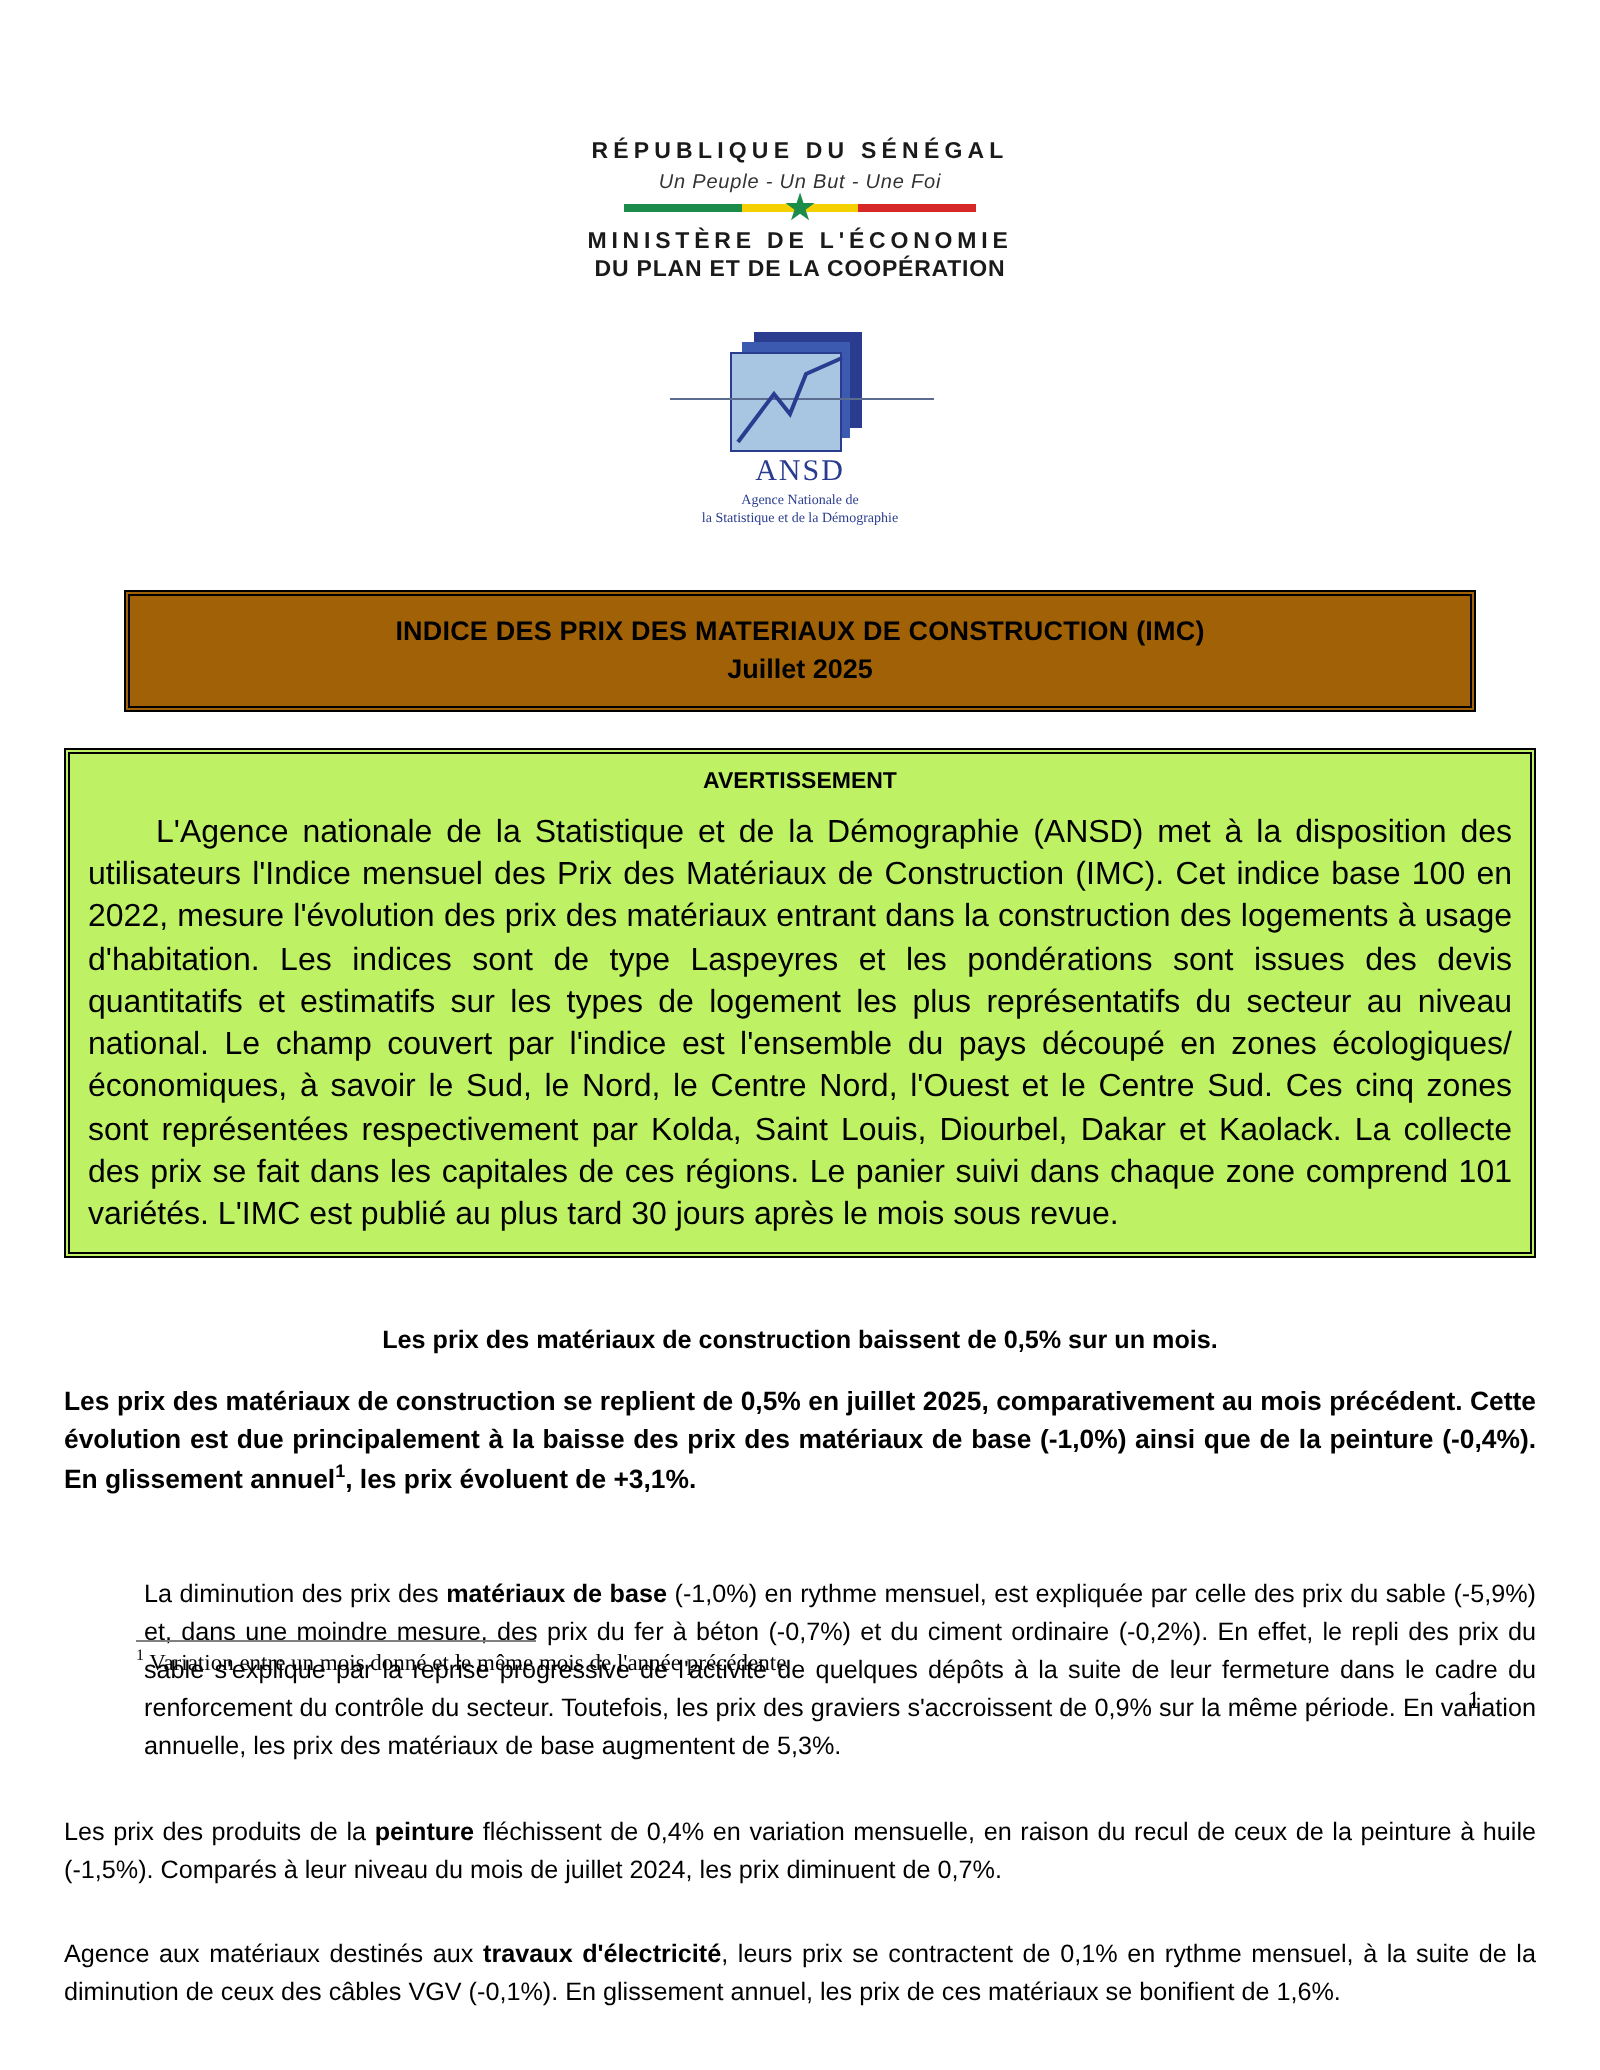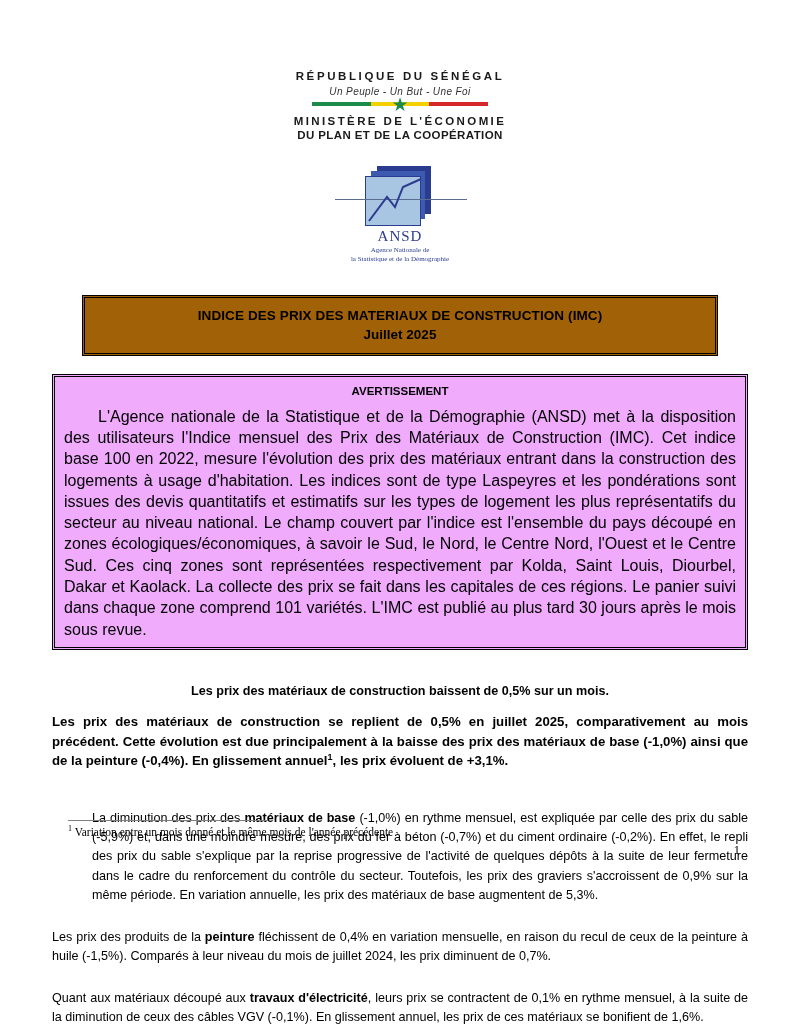--- a/index.html
+++ b/index.html
@@ -14,21 +14,21 @@
     font-family: "Liberation Sans", sans-serif;
     color: #000000;
     overflow: hidden;
   }
 
   .page {
     position: relative;
     width: 800px;
     height: 852px;
     box-sizing: border-box;
-    padding: 0 52px;
+    padding: 0 32px;
   }
 
   
   .header-block {
     padding-top: 70px;
     text-align: center;
   }
   .rep-line {
     font-size: 11.5px;
     font-weight: bold;
@@ -149,21 +149,21 @@
   .title-line-2 {
     font-size: 13.5px;
     font-weight: bold;
     margin-top: 4px;
   }
 
   
   .notice-box {
     margin: 18px 0 0 0;
     border: 3px double #000000;
-    background: #f0abfc;
+    background: #bef264;
     padding: 8px 9px 7px 9px;
   }
   .notice-title {
     text-align: center;
     font-size: 11.5px;
     font-weight: bold;
     margin-bottom: 9px;
   }
   .notice-body {
     font-size: 16px;
@@ -274,21 +274,21 @@
   </div>
 
   <div class="headline">Les prix des matériaux de construction baissent de 0,5% sur un mois.</div>
 
   <div class="lead"><span>Les prix des matériaux de construction se replient de 0,5% en juillet 2025, comparativement au mois précédent. Cette évolution est due principalement à la baisse des prix des matériaux de base (-1,0%) ainsi que de la peinture (-0,4%). En glissement annuel</span><sup>1</sup><span>, les prix évoluent de +3,1%.</span></div>
 
   <div class="body-par first"><span>La diminution des prix des </span><b>matériaux de base</b><span> (-1,0%) en rythme mensuel, est expliquée par celle des prix du sable (-5,9%) et, dans une moindre mesure, des prix du fer à béton (-0,7%) et du ciment ordinaire (-0,2%). En effet, le repli des prix du sable s'explique par la reprise progressive de l'activité de quelques dépôts à la suite de leur fermeture dans le cadre du renforcement du contrôle du secteur. Toutefois, les prix des graviers s'accroissent de 0,9% sur la même période. En variation annuelle, les prix des matériaux de base augmentent de 5,3%.</span></div>
 
   <div class="body-par"><span>Les prix des produits de la </span><b>peinture</b><span> fléchissent de 0,4% en variation mensuelle, en raison du recul de ceux de la peinture à huile (-1,5%). Comparés à leur niveau du mois de juillet 2024, les prix diminuent de 0,7%.</span></div>
 
-  <div class="body-par"><span>Quant aux matériaux découpé aux </span><b>travaux d'électricité</b><span>, leurs prix se contractent de 0,1% en rythme mensuel, à la suite de la diminution de ceux des câbles VGV (-0,1%). En glissement annuel, les prix de ces matériaux se bonifient de 1,6%.</span></div>
+  <div class="body-par"><span>Agence aux matériaux destinés aux </span><b>travaux d'électricité</b><span>, leurs prix se contractent de 0,1% en rythme mensuel, à la suite de la diminution de ceux des câbles VGV (-0,1%). En glissement annuel, les prix de ces matériaux se bonifient de 1,6%.</span></div>
 
   <div class="footnote-wrap">
     <div class="footnote-rule"></div>
     <div class="footnote-text"><sup>1</sup><span> Variation entre un mois donné et le même mois de l'année précédente</span></div>
     <div class="page-number">1</div>
   </div>
 
 </div>
 
 </body></html>

